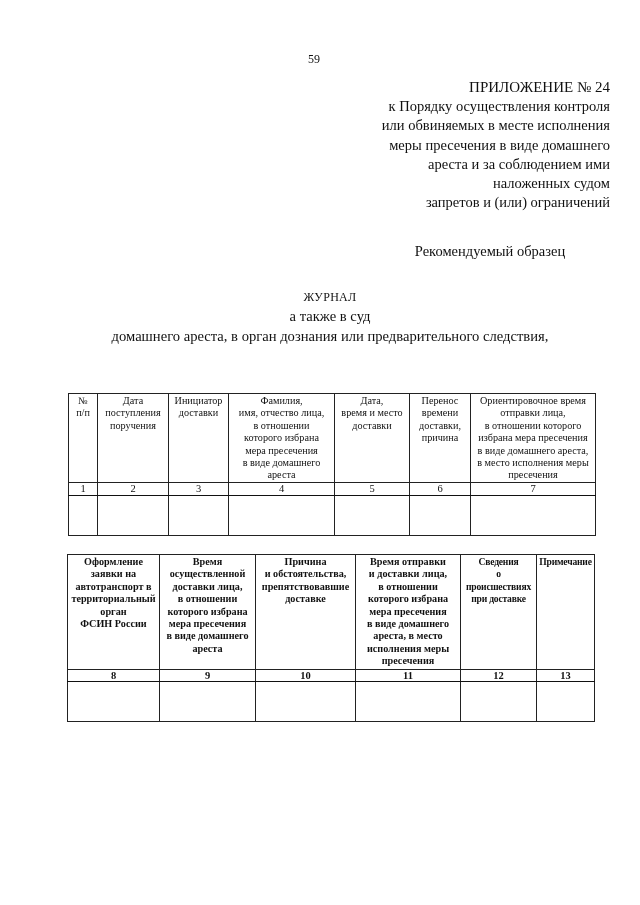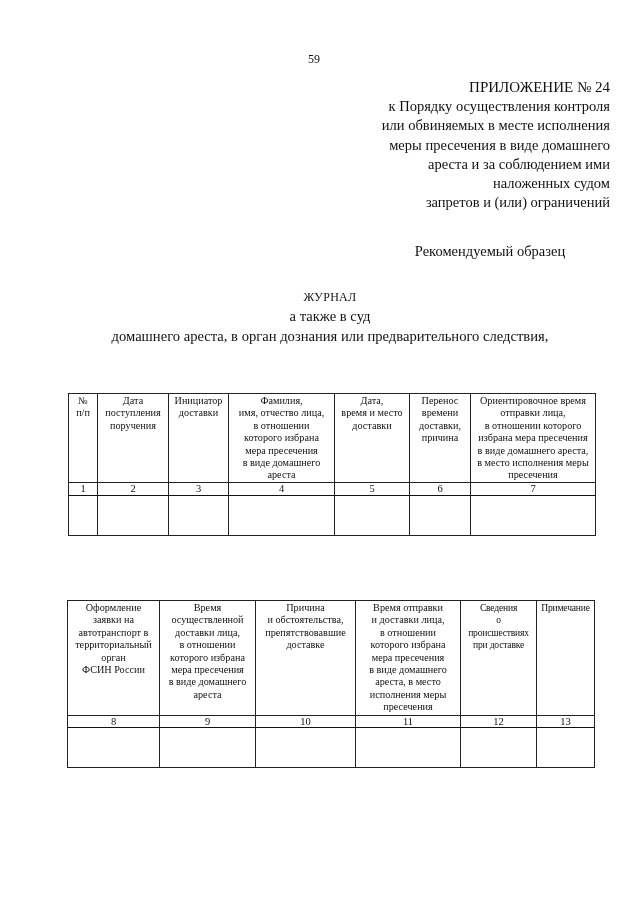--- a/index.html
+++ b/index.html
@@ -21,21 +21,21 @@
                   padding: 1px 1px 0 1px; overflow: hidden; }
   table.grid tr.num td { border-top: 1.6px solid #111; border-bottom: 1.6px solid #111;
                          padding: 0; line-height: 11px; font-size: 10.5px; }
   table.grid .hdr { white-space: pre-line; }
 
   #t1 { left: 68px; top: 393px; width: 527px; }
   #t1 tr.head td { height: 86px; }
   #t1 tr.num td { height: 12px; }
   #t1 tr.body td { height: 38px; }
 
-  #t2 { left: 67px; top: 600px; width: 527px; }
+  #t2 { left: 67px; top: 554px; width: 527px; font-weight: bold; }
   #t2 tr.head td { height: 113px; }
   #t2 tr.num td { height: 11px; }
   #t2 tr.body td { height: 38px; }
   .tight { font-size: 9.6px; letter-spacing: -0.2px; }
 </style>
 </head>
 <body>
 
 <div class="page-number">59</div>
 

